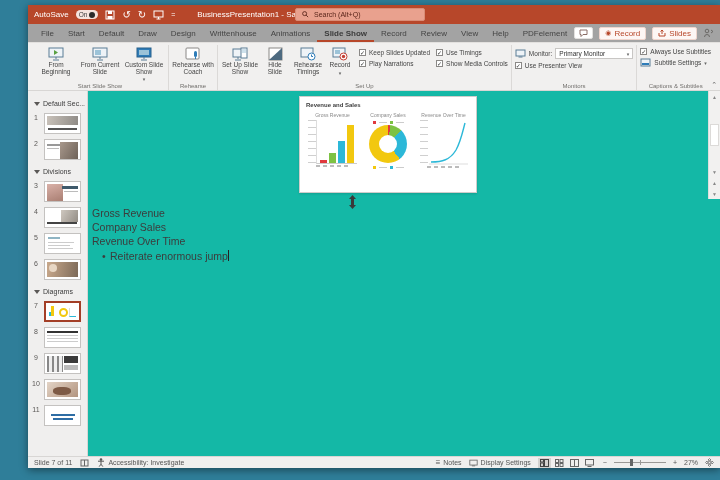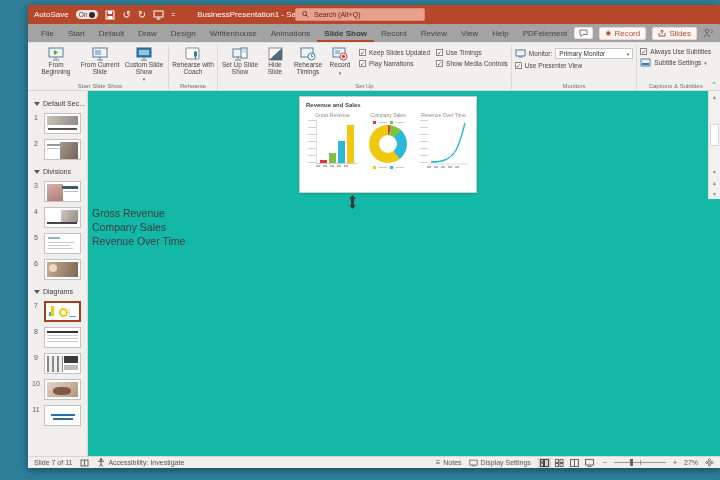--- a/index.html
+++ b/index.html
@@ -519,20 +519,21 @@
       </div>
 
       <svg class="resize-cursor" width="9" height="14" viewBox="0 0 9 14">
         <path d="M4.5 0 L8 4 H6 V10 H8 L4.5 14 L1 10 H3 V4 H1 z" fill="#3a3a3a"></path>
       </svg>
 
       <div class="notes-block">
         <div class="note-line"><span>Gross Revenue</span></div>
         <div class="note-line"><span>Company Sales</span></div>
         <div class="note-line"><span>Revenue Over Time</span></div>
+        <div class="note-line indent"><span class="blt">•</span><span>Reiterate enormous jump</span><span class="txt-cursor"></span></div>
       </div>
 
       <div class="vscroll">
         <span class="vs-btn">▲</span>
         <span class="vs-track">
           <span class="vs-thumb"></span>
         </span>
         <span class="vs-btn">▼</span>
         <span class="vs-btn">▲</span>
         <span class="vs-btn">▼</span>

